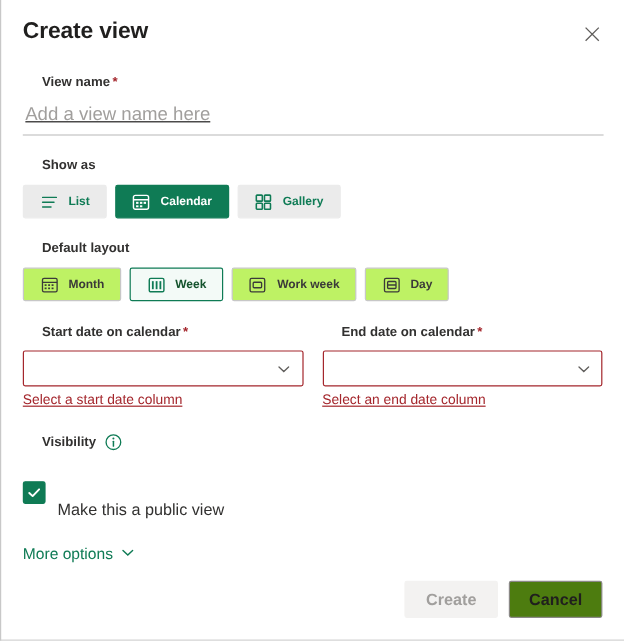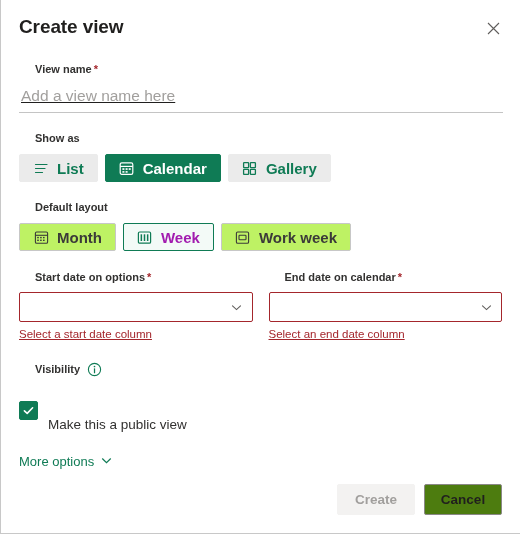--- a/index.html
+++ b/index.html
@@ -100,21 +100,21 @@
   }
 
   .choice {
     box-sizing: border-box;
     display: inline-flex;
     align-items: center;
     gap: 8px;
     height: 28px;
     padding: 0 13px;
     border-radius: 2px;
-    font-size: 15px;
+    font-size: 10px;
     font-weight: bold;
     cursor: pointer;
     white-space: nowrap;
     user-select: none;
   }
   
   .choice.flat {
     background: #ebebeb;
     border: 1px solid #ebebeb;
     color: #0f7b55;
@@ -126,21 +126,21 @@
   }
   
   .choice.outline {
     background: #bef264;
     border: 1px solid #c7c7c7;
     color: #3b3a39;
   }
   .choice.outline.selected {
     background: #f3faf7;
     border: 1.6px solid #0f7b55;
-    color: #a21caf;
+    color: #14532d;
   }
   .choice .ico {
     display: inline-flex;
     align-items: center;
     justify-content: center;
     width: 16px;
     height: 16px;
     flex: 0 0 16px;
   }
   .choice .ico svg { display: block; }
@@ -181,21 +181,21 @@
     font-size: 11.5px;
     color: #a4262c;
     line-height: 15px;
     text-decoration: underline;
   }
 
   
   .visibility-block { margin-top: 19px; }
   .vis-head {
     display: flex;
-    align-items: flex-end;
+    align-items: flex-start;
     gap: 7px;
   }
   .info-icon {
     width: 15px;
     height: 15px;
     display: inline-flex;
     cursor: pointer;
   }
   .checkbox-row {
     display: flex;
@@ -368,29 +368,39 @@
       <div class="choice outline">
         <span class="ico">
           <svg width="15" height="15" viewBox="0 0 15 15">
             <rect x="1.4" y="2" width="12.2" height="11.2" rx="1.3" fill="none" stroke="#3b3a39" stroke-width="1.1"></rect>
             <rect x="4" y="5.2" width="7" height="4.6" rx="0.8" fill="none" stroke="#3b3a39" stroke-width="1.1"></rect>
           </svg>
         </span>
         <span>Work week</span>
       </div>
 
+      <div class="choice outline">
+        <span class="ico">
+          <svg width="15" height="15" viewBox="0 0 15 15">
+            <rect x="1.4" y="2" width="12.2" height="11.2" rx="1.3" fill="none" stroke="#3b3a39" stroke-width="1.1"></rect>
+            <rect x="4" y="4.6" width="7" height="5.8" rx="0.8" fill="none" stroke="#3b3a39" stroke-width="1.1"></rect>
+            <path d="M4 7.5 H11" stroke="#3b3a39" stroke-width="1.1"></path>
+          </svg>
+        </span>
+        <span>Day</span>
+      </div>
 
     </div>
   </div>
 
   <div class="dates-row">
 
     <div class="date-col">
       <div class="field-label">
-        <span>Start date on options</span><span class="req">*</span>
+        <span>Start date on calendar</span><span class="req">*</span>
       </div>
       <div class="dropdown">
         <span class="dd-value"></span>
         <span class="chev">
           <svg width="11" height="11" viewBox="0 0 11 11">
             <path d="M1.5 3.8 L5.5 7.6 L9.5 3.8" stroke="#605e5c" stroke-width="1.1" fill="none" stroke-linecap="round"></path>
           </svg>
         </span>
       </div>
       <div class="error-text">Select a start date column</div>

